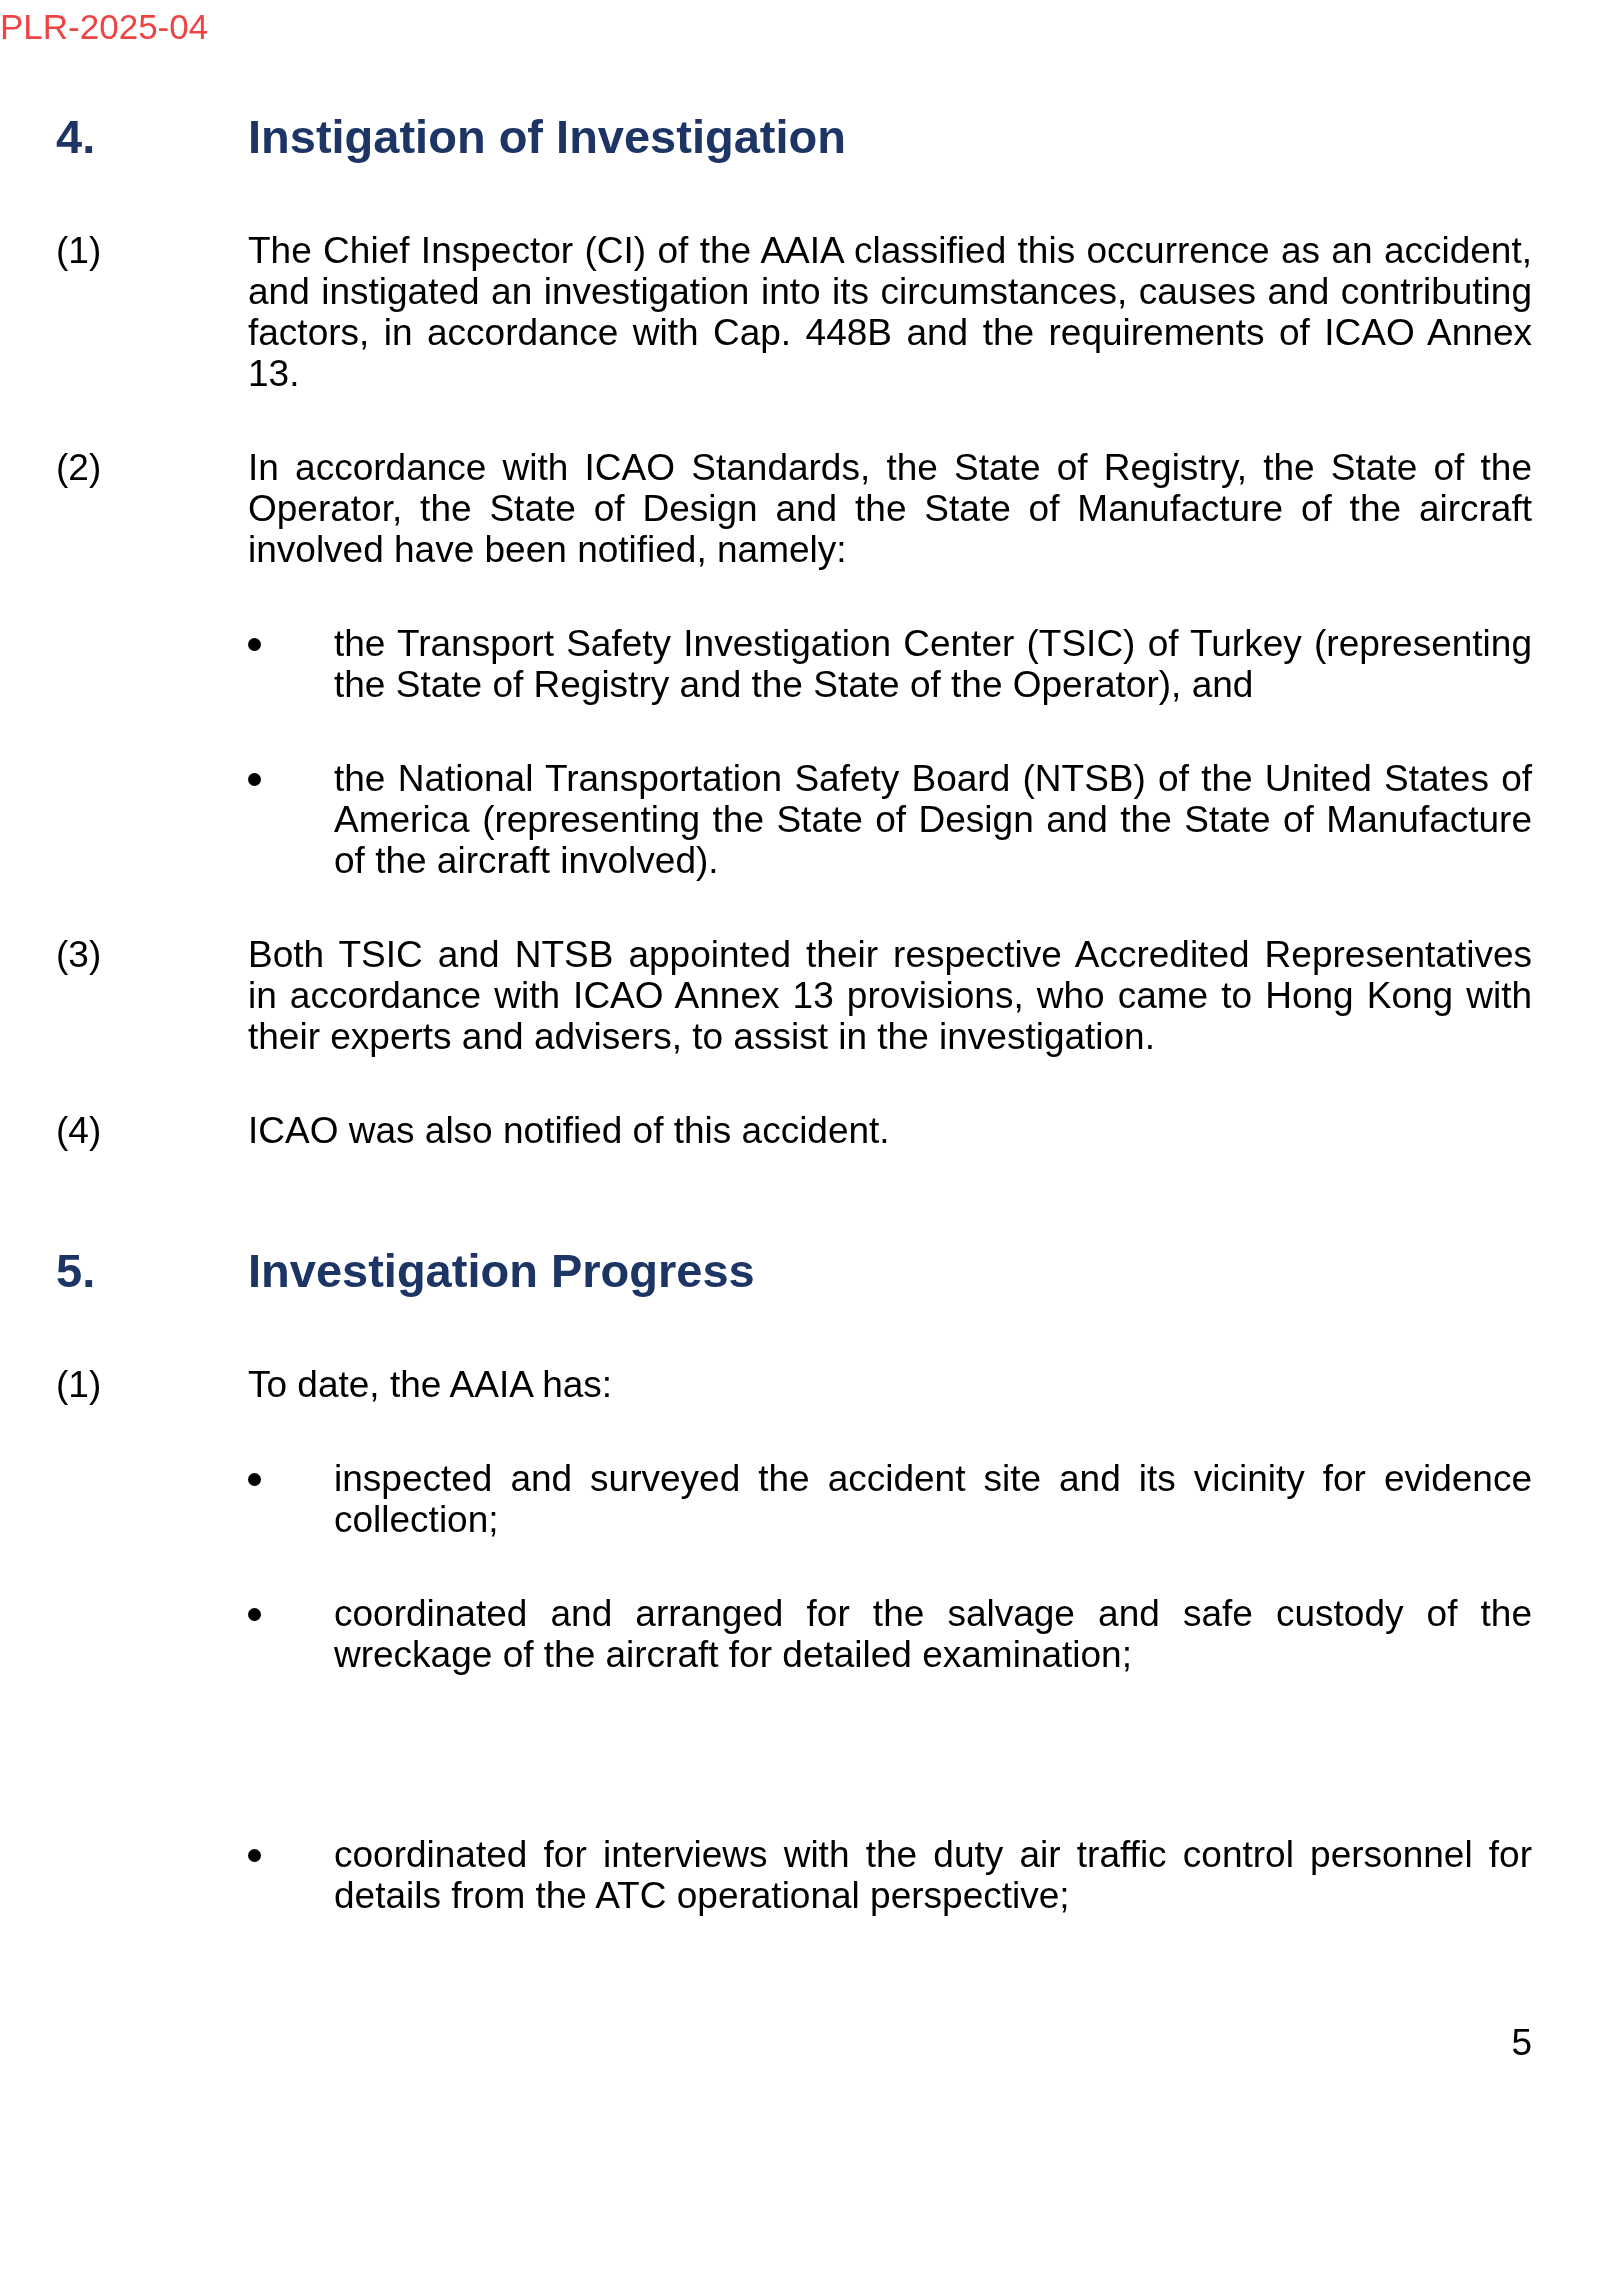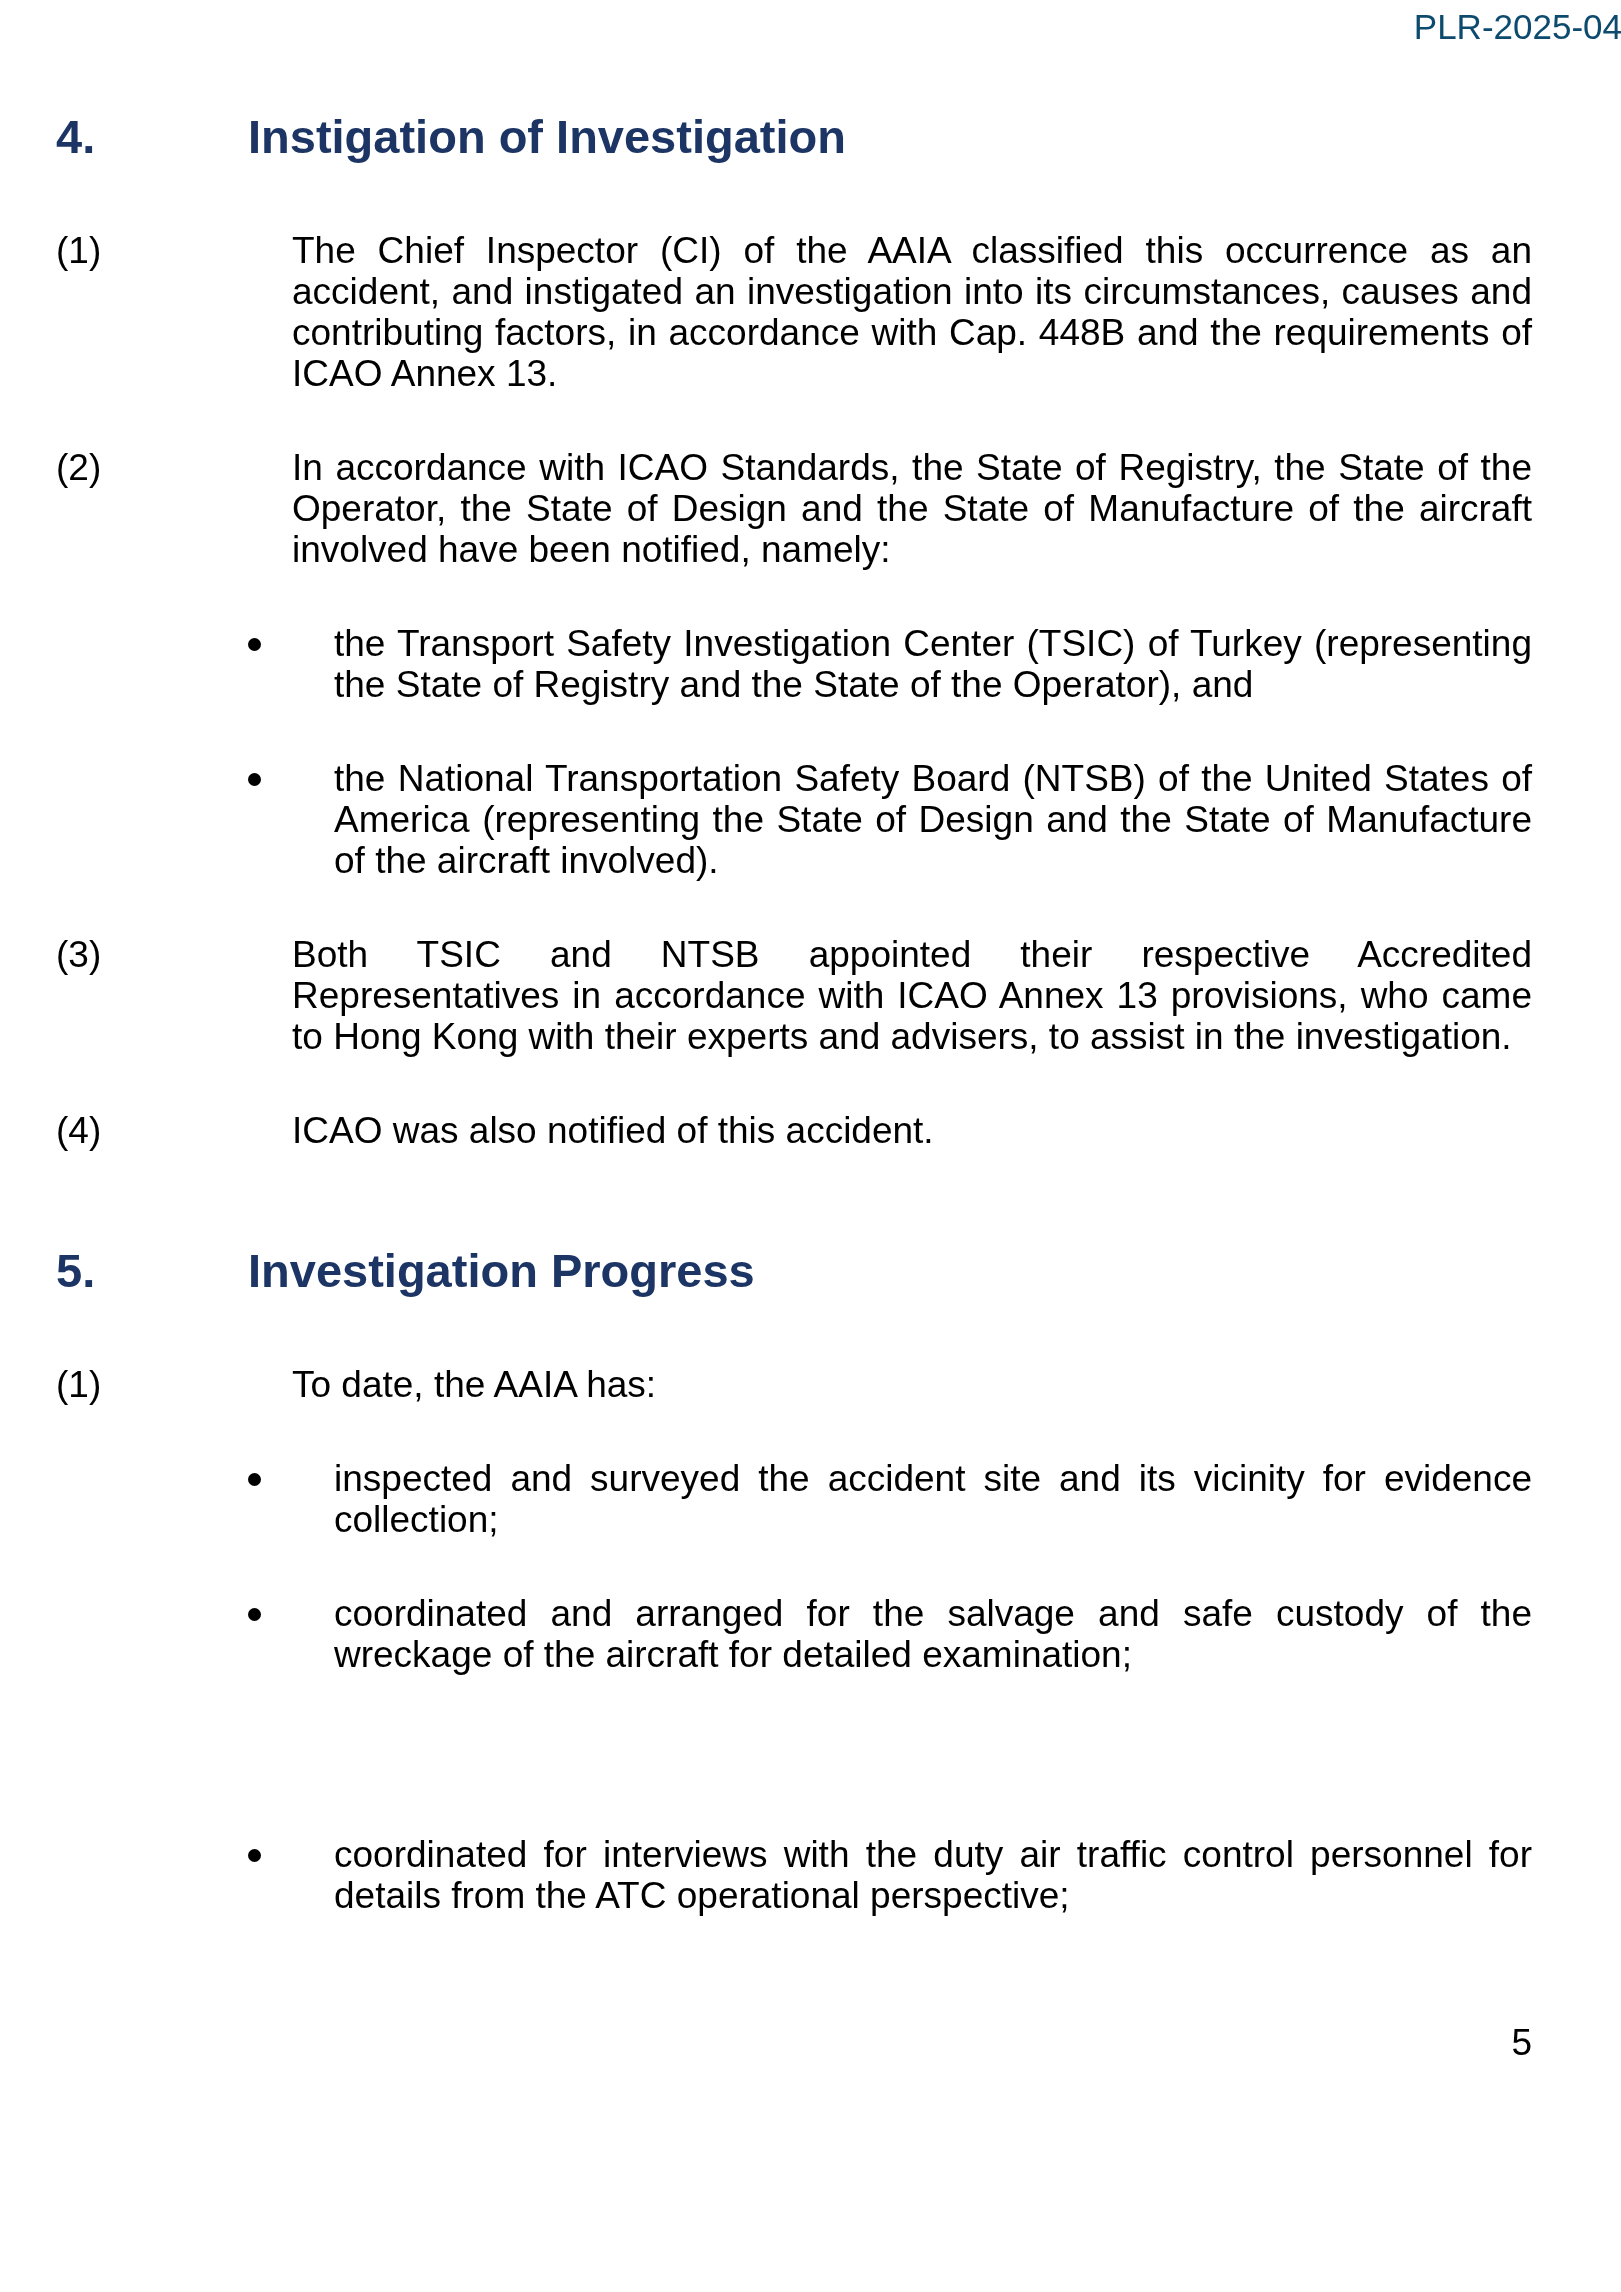--- a/index.html
+++ b/index.html
@@ -9,24 +9,24 @@
     width: 1622px;
     height: 2293px;
     margin: 0 auto;
     background: #ffffff;
     font-family: "Liberation Sans", "DejaVu Sans", sans-serif;
     color: #000000;
     overflow: hidden;
     padding-top: 6.3px;
   }
   .doc-header {
-    text-align: right;
+    text-align: left;
     font-size: 35px;
     line-height: 41px;
-    color: #0c4a6e;
+    color: #ef4444;
   }
   .heading {
     display: flex;
     padding-left: 56px;
     padding-right: 90px;
     font-weight: bold;
     font-size: 47px;
     line-height: 52px;
     color: #1c3564;
   }
@@ -41,21 +41,20 @@
     font-size: 37px;
     line-height: 41px;
     margin-bottom: 53px;
   }
   .row:last-of-type { margin-bottom: 0; }
   .num { width: 192px; flex-shrink: 0; }
   .text {
     flex: 1;
     text-align: justify;
     text-align-last: left;
-    margin-left: 44px;
   }
   .b { flex: 1; display: flex; justify-content: flex-end; }
   .dot-cell { width: 86px; flex-shrink: 0; }
   .dot {
     display: block;
     width: 13.4px;
     height: 13.4px;
     margin-top: 14.3px;
     border-radius: 50%;
     background: #000000;

